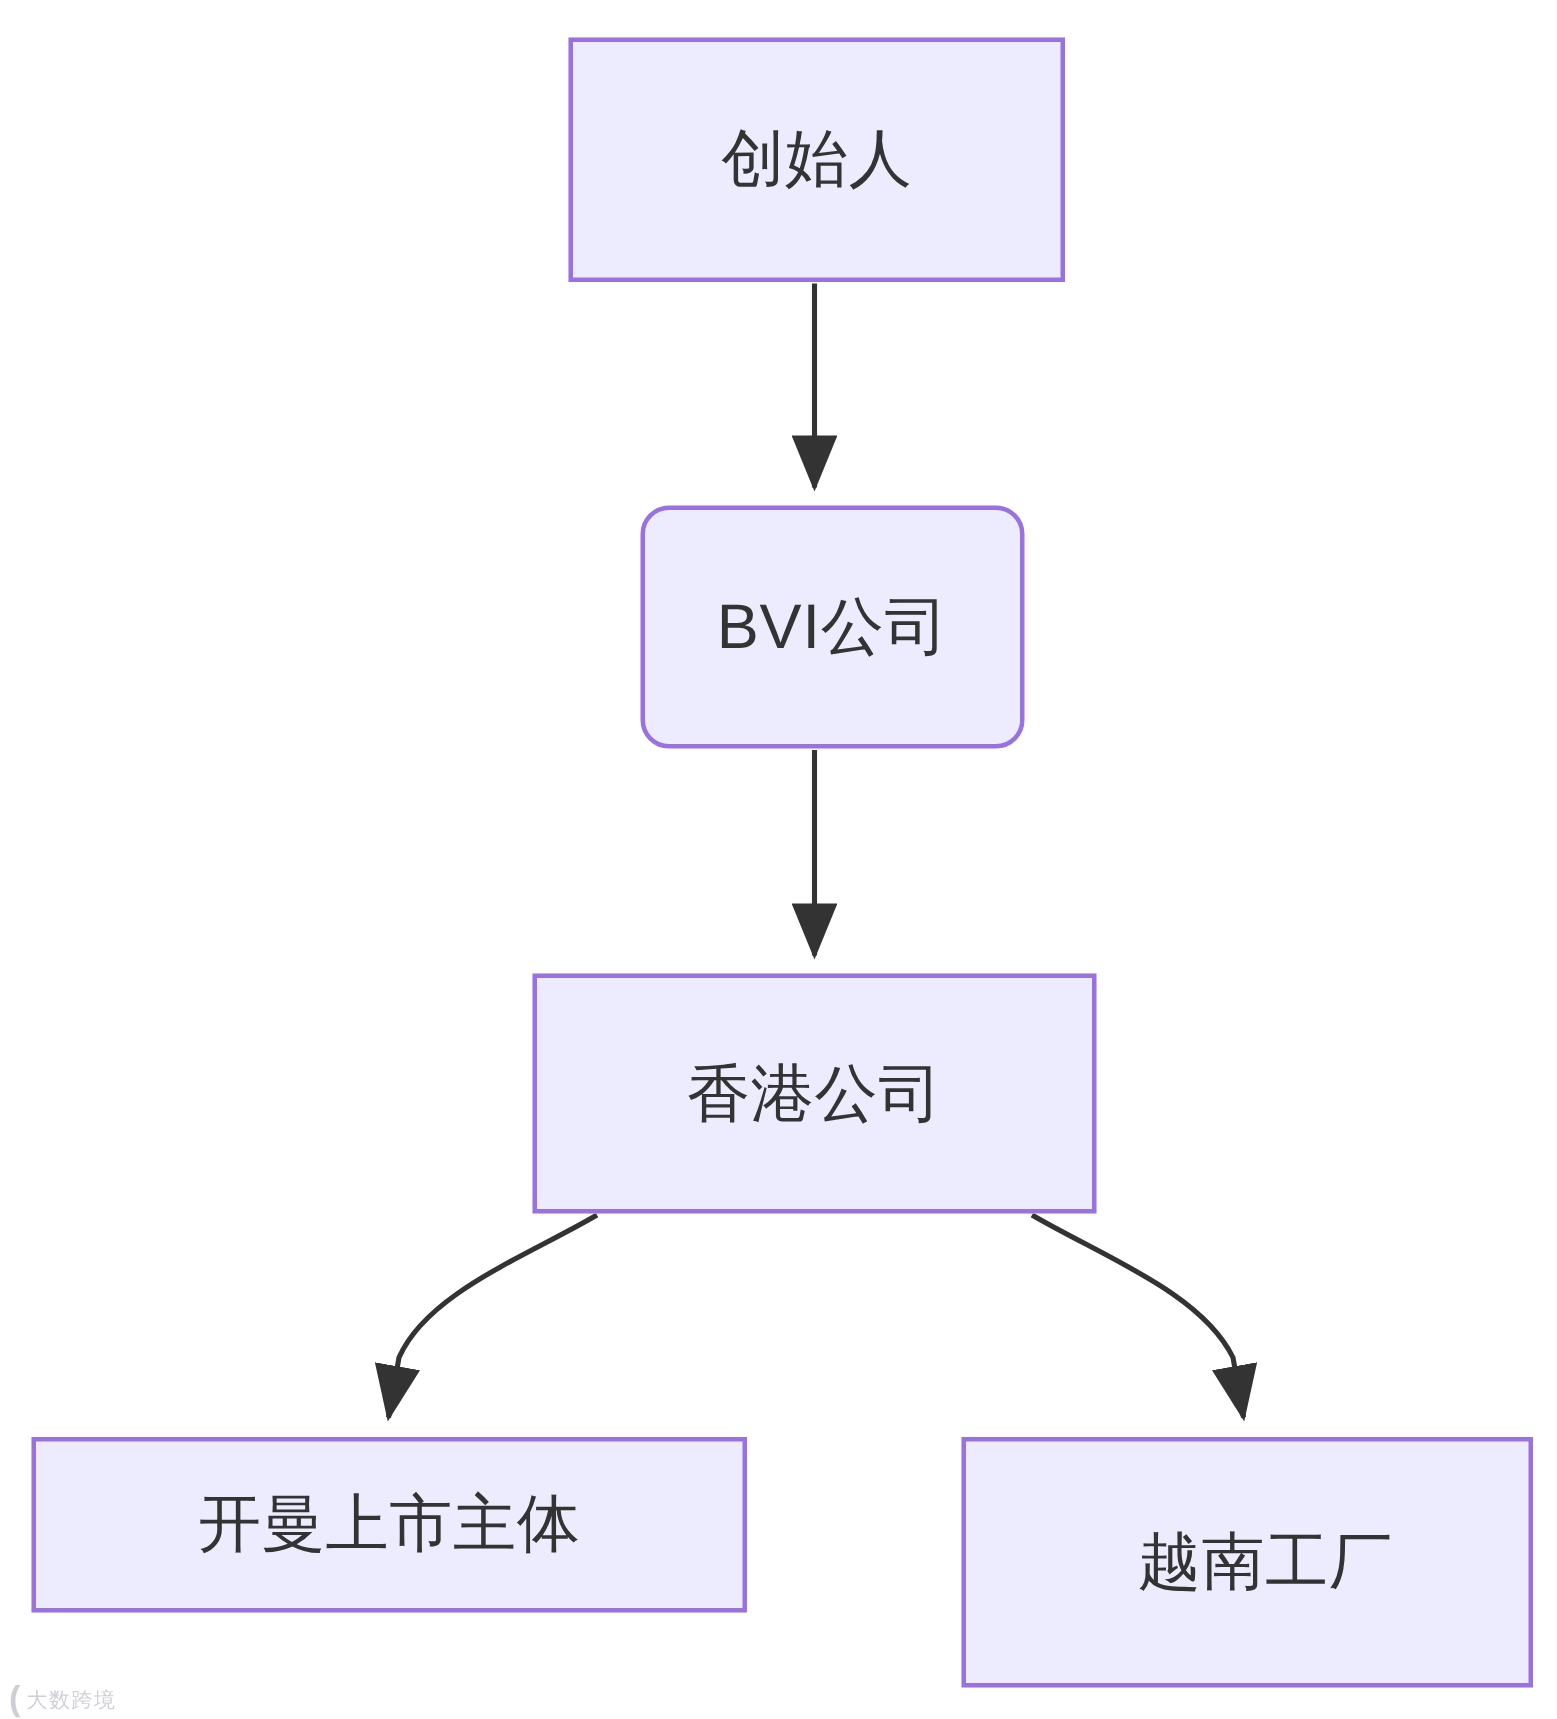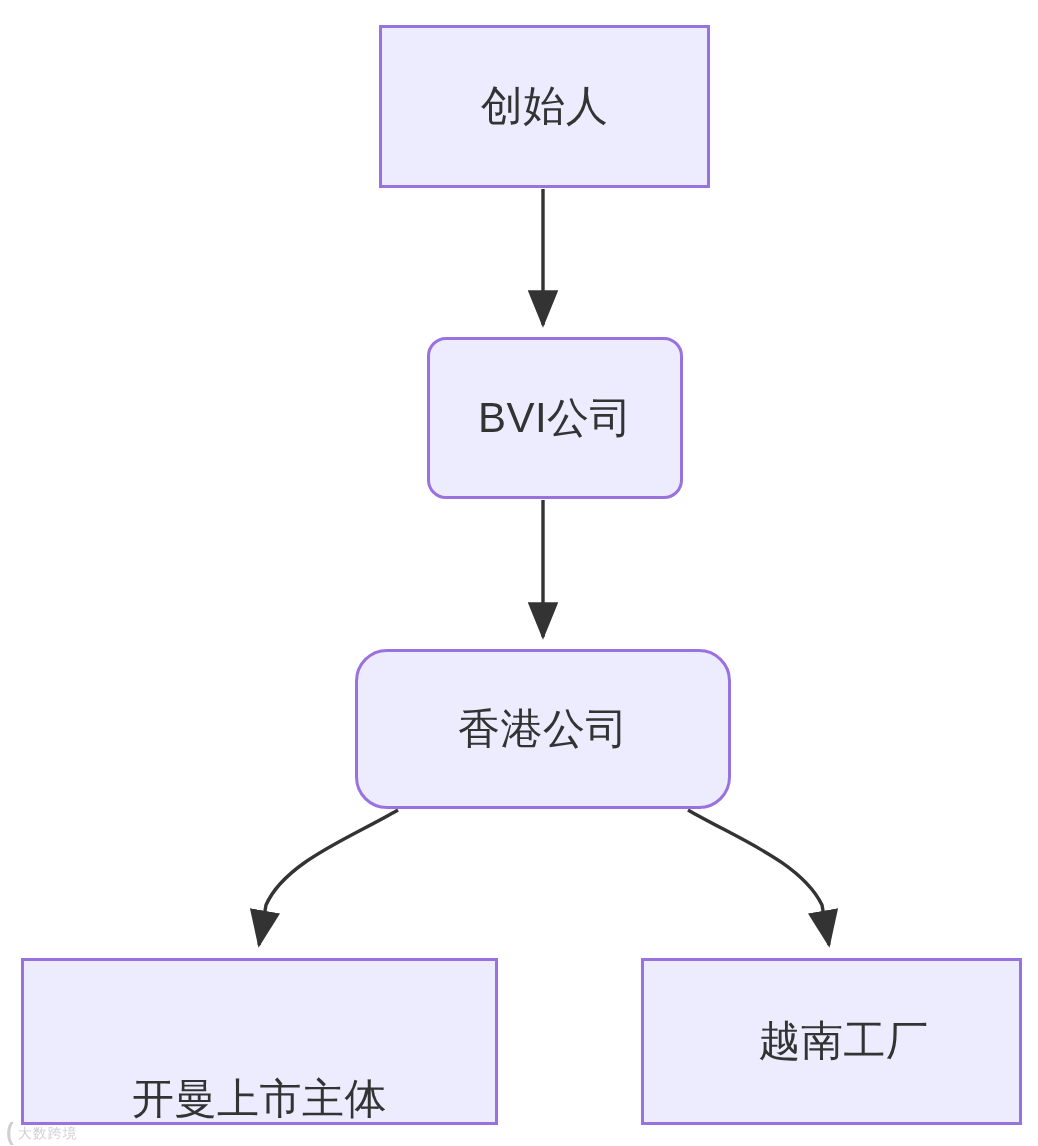--- a/index.html
+++ b/index.html
@@ -40,22 +40,22 @@
   }
   .node.rounded {
     border-radius: 19px;
   }
   .node-label {
     display: block;
   }
   
   #node-founder   { left: 379px; top: 25px;  width: 331px; height: 163px; }
   #node-bvi       { left: 415px; top: 337px; width: 256px; height: 162px; margin-left: 12px; }
-  #node-hk        { left: 355px; top: 649px; width: 376px; height: 160px; border-radius: 32px; }
-  #node-cayman    { left: 21px;  top: 958px; width: 477px; height: 167px; align-items: flex-end; }
+  #node-hk        { left: 355px; top: 649px; width: 376px; height: 160px; }
+  #node-cayman    { left: 21px;  top: 958px; width: 477px; height: 117px; }
   #node-vietnam   { left: 641px; top: 958px; width: 381px; height: 167px; padding-left: 24px; }
 
   
   #watermark {
     position: absolute;
     left: 6px;
     bottom: 2px;
     display: flex;
     align-items: center;
     gap: 4px;

